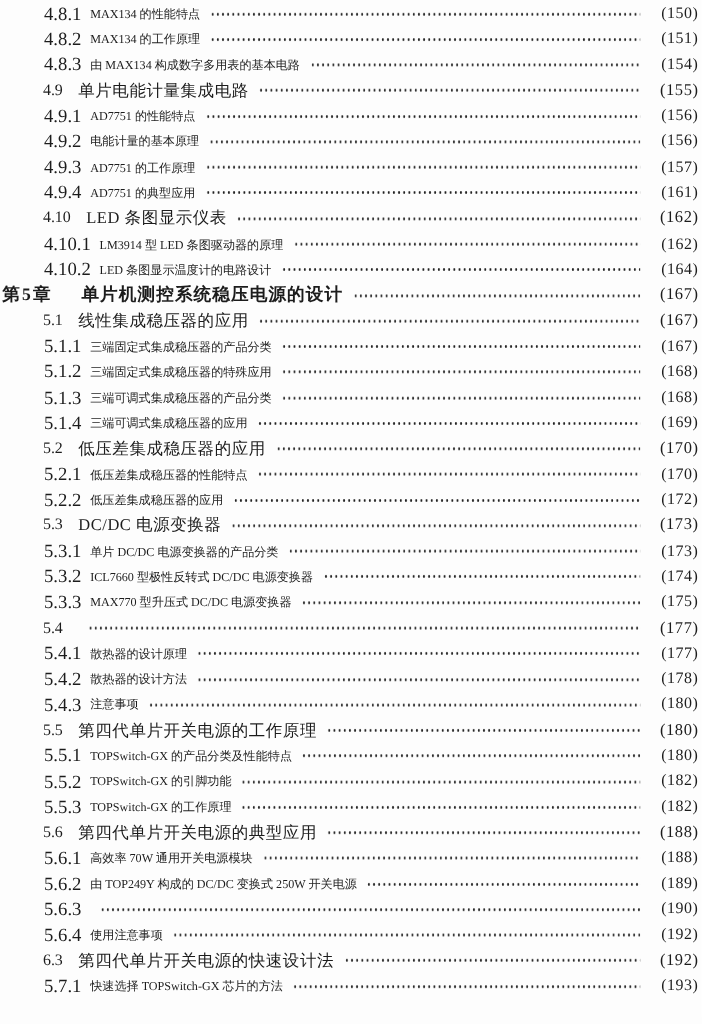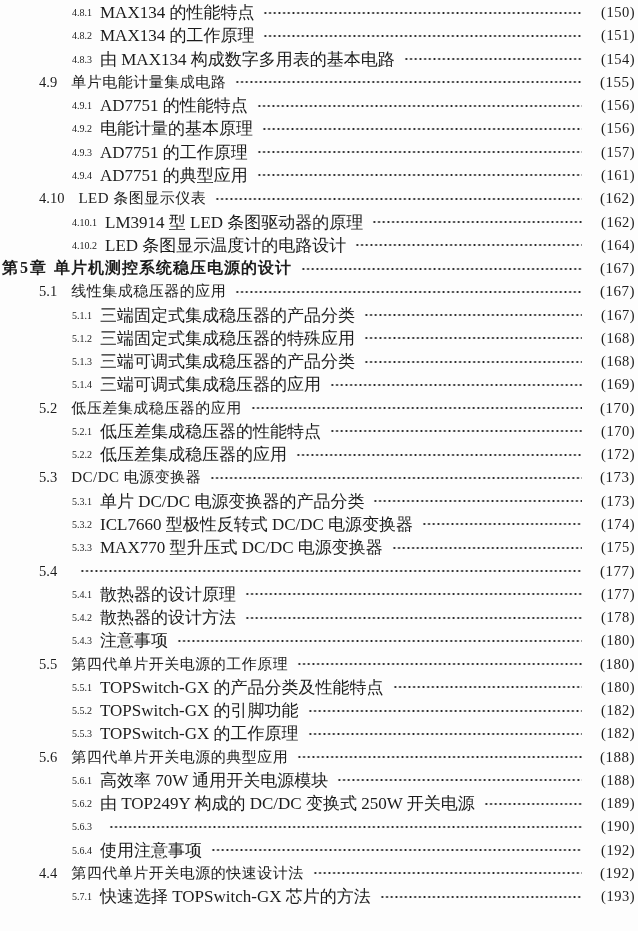--- a/index.html
+++ b/index.html
@@ -50,21 +50,21 @@
     font-family: "Liberation Serif", "DejaVu Serif", serif;
     font-size: 15px;
     min-width: 46px;
     text-align: right;
     padding-right: 3px;
     letter-spacing: 0.5px;
   }
   
   .level-1 .num {
     margin-left: 2px;
-    margin-right: 6px;
+    margin-right: 26px;
     font-size: 16px;
     font-weight: 700;
     letter-spacing: 2px;
   }
   .level-1 .title {
     font-size: 16px;
     font-weight: 700;
     letter-spacing: 1px;
   }
   
@@ -72,26 +72,26 @@
     margin-left: 39px;
     margin-right: 14px;
     font-size: 14.5px;
   }
   .level-2 .title {
     font-size: 15px;
     letter-spacing: 0.5px;
   }
   
   .level-3 .num {
-    margin-left: 72px;
+    margin-left: 40px;
     margin-right: 8px;
-    font-size: 10px;
+    font-size: 17px;
   }
   .level-3 .title {
-    font-size: 17px;
+    font-size: 11px;
   }
   .level-3 .pageno {
     font-size: 14.5px;
   }
 </style>
 </head>
 <body>
 
 <div class="page">
   <div id="toc" class="toc">
@@ -347,21 +347,21 @@
   </div>
 
   <div class="toc-row level-3">
     <span class="num">5.6.4</span>
     <span class="title">使用注意事项</span>
     <span class="leader"></span>
     <span class="pageno">(192)</span>
   </div>
 
   <div class="toc-row level-2">
-    <span class="num">4.4</span>
+    <span class="num">6.3</span>
     <span class="title">第四代单片开关电源的快速设计法</span>
     <span class="leader"></span>
     <span class="pageno">(192)</span>
   </div>
 
   <div class="toc-row level-3">
     <span class="num">5.7.1</span>
     <span class="title">快速选择 TOPSwitch-GX 芯片的方法</span>
     <span class="leader"></span>
     <span class="pageno">(193)</span>

